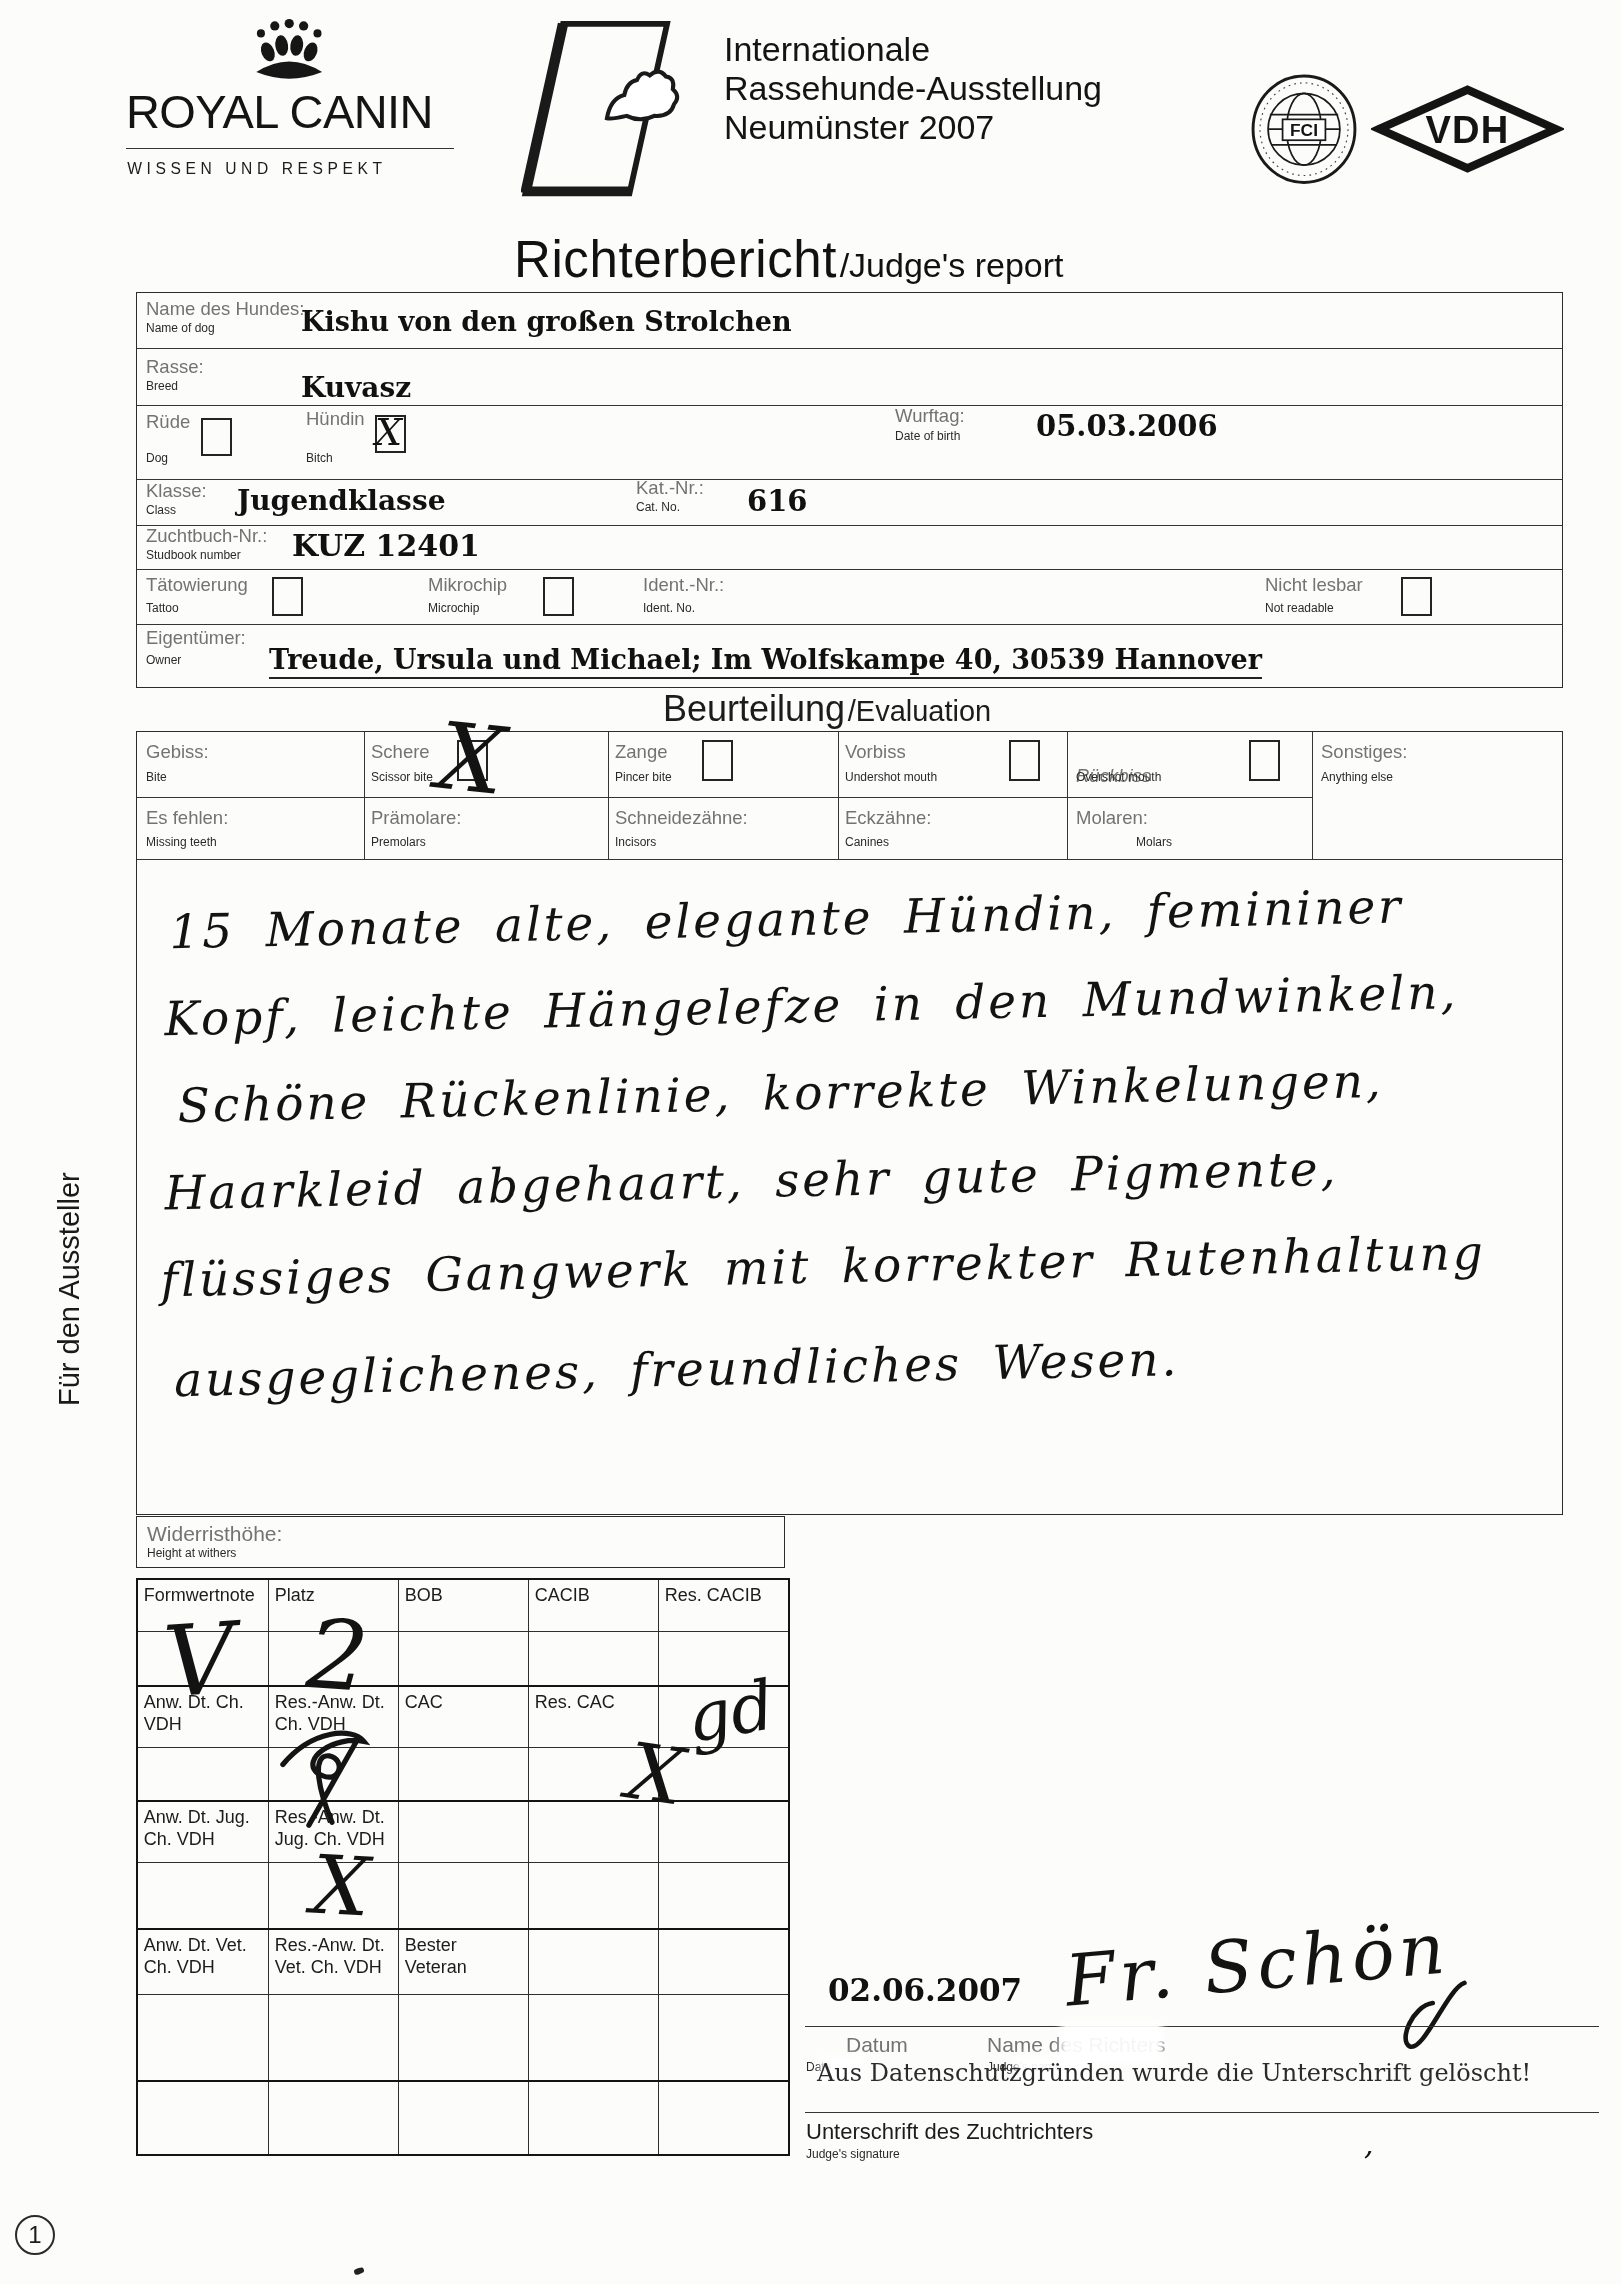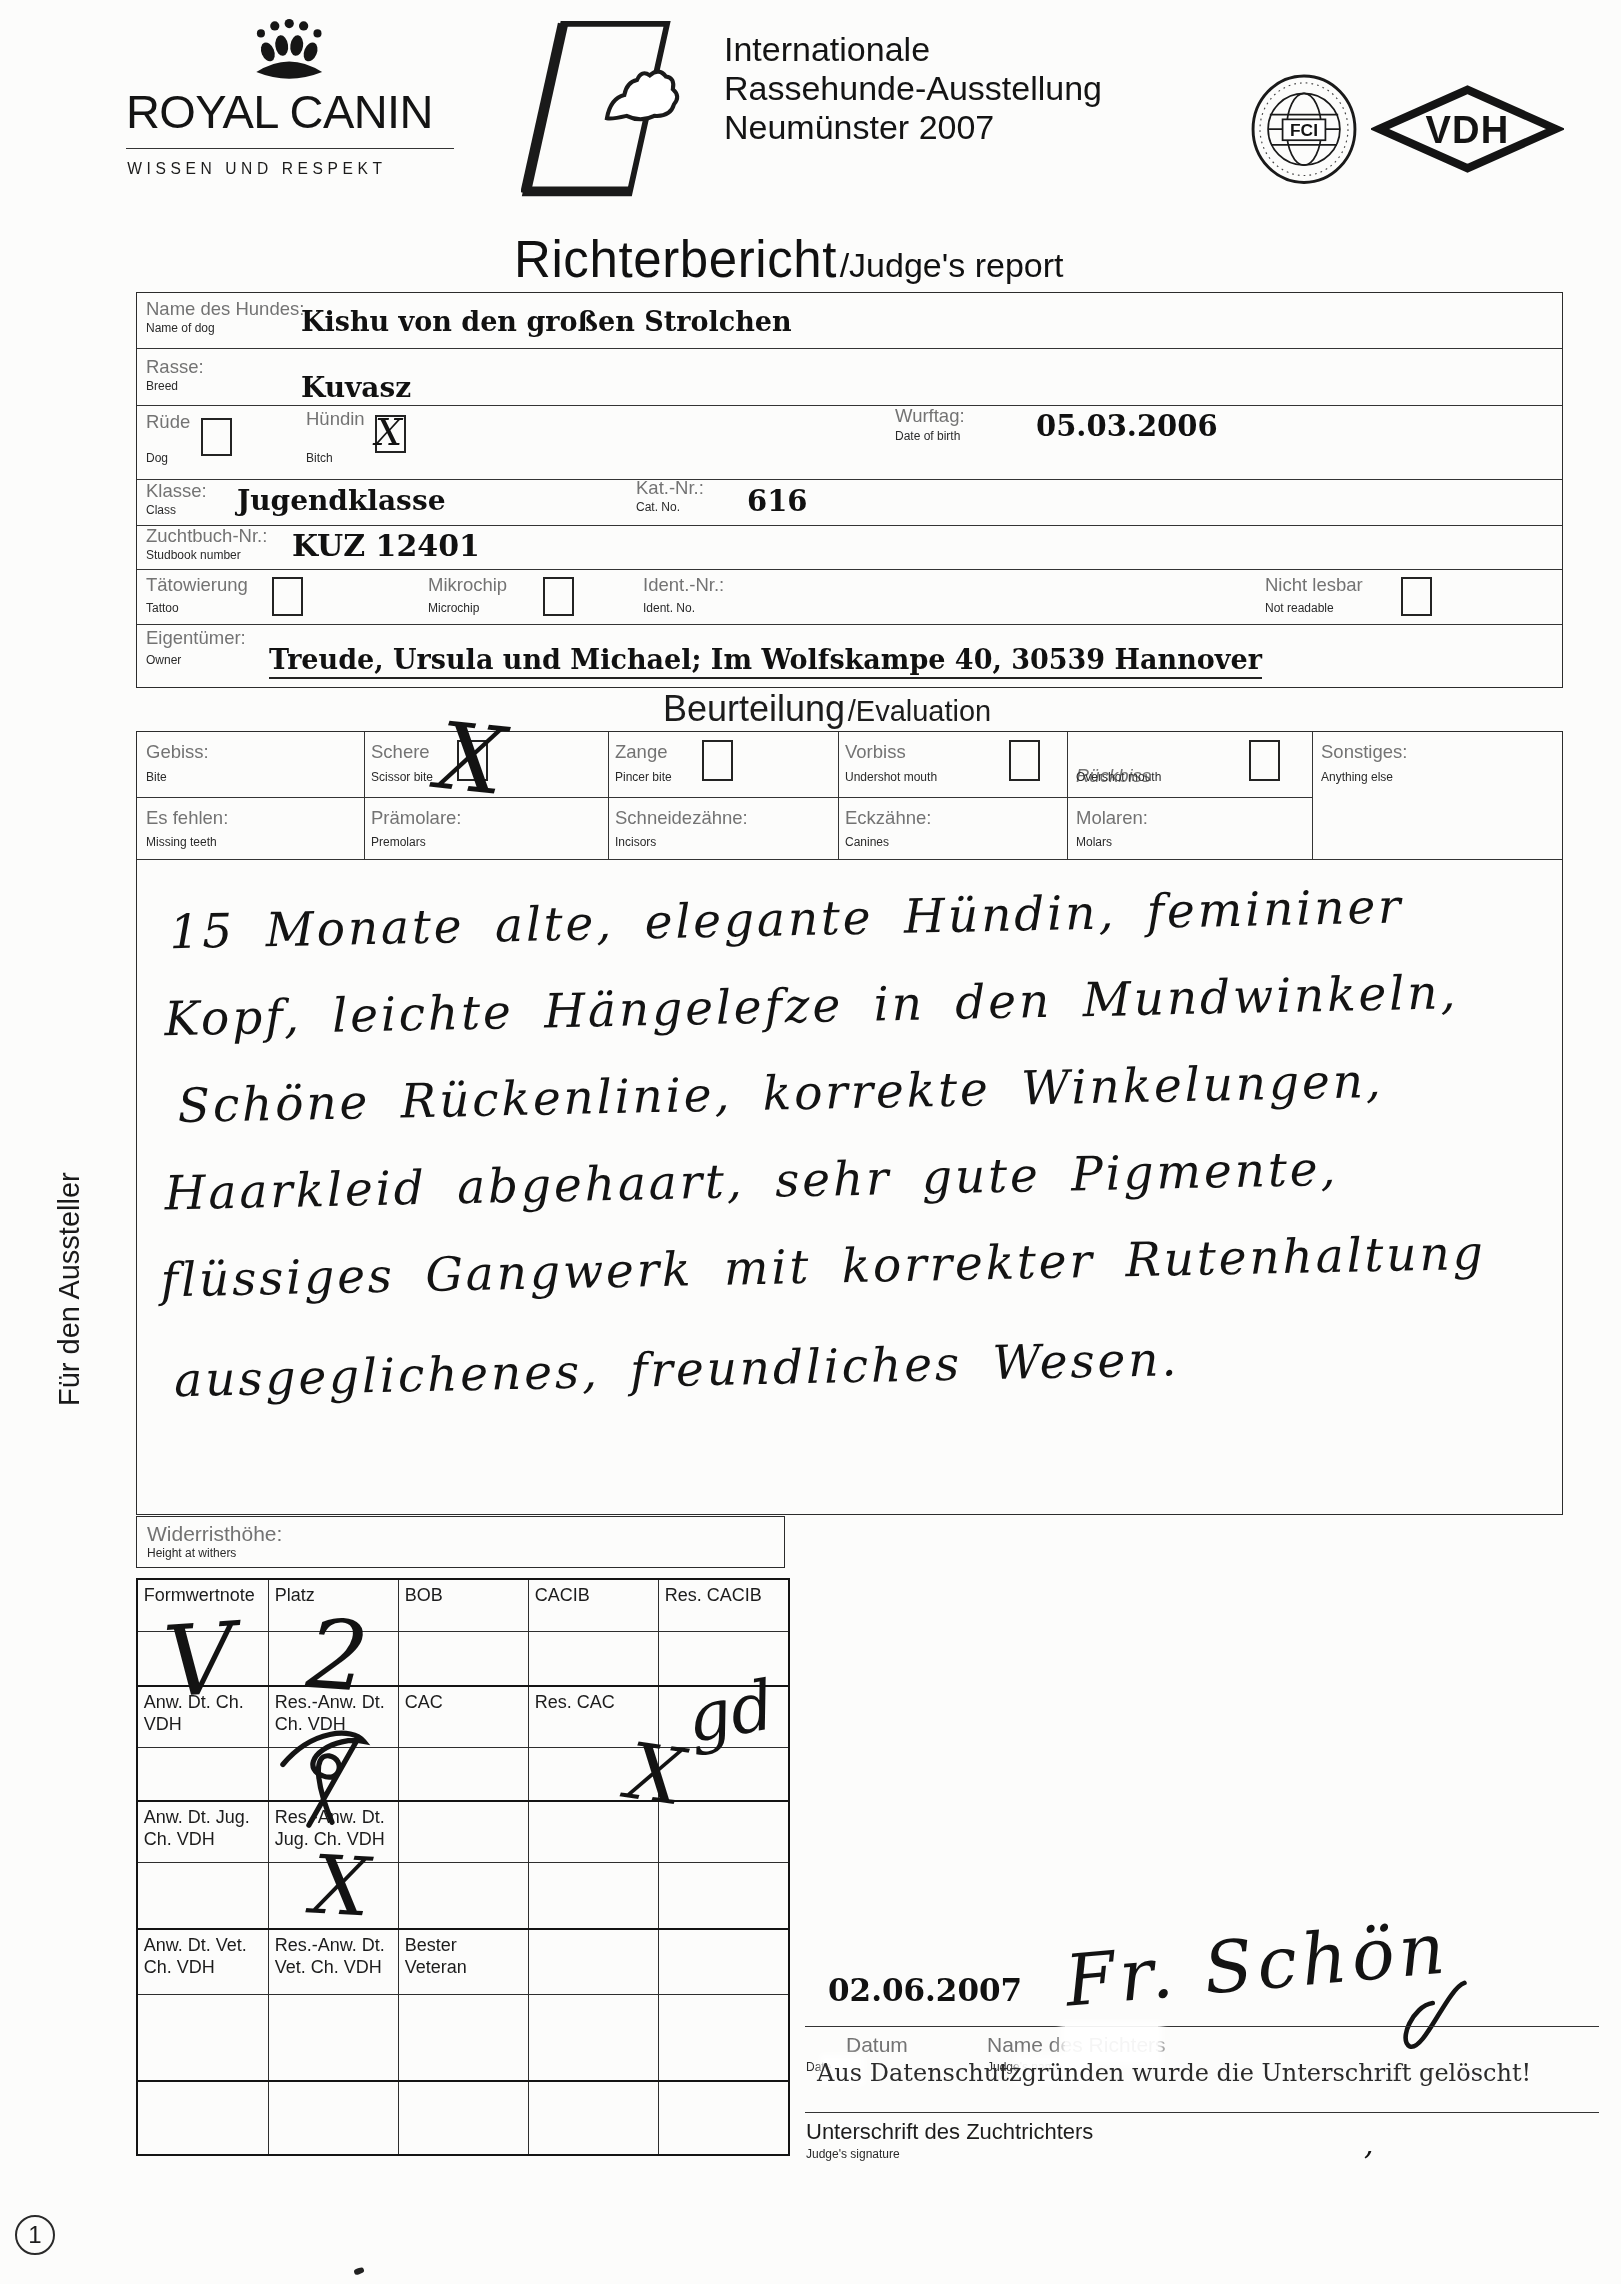--- a/index.html
+++ b/index.html
@@ -179,21 +179,21 @@
 
   <div class="abs lde" style="left:146px;top:808px;">Es fehlen:</div>
   <div class="abs len" style="left:146px;top:836px;">Missing teeth</div>
   <div class="abs lde" style="left:371px;top:808px;">Prämolare:</div>
   <div class="abs len" style="left:371px;top:836px;">Premolars</div>
   <div class="abs lde" style="left:615px;top:808px;">Schneidezähne:</div>
   <div class="abs len" style="left:615px;top:836px;">Incisors</div>
   <div class="abs lde" style="left:845px;top:808px;">Eckzähne:</div>
   <div class="abs len" style="left:845px;top:836px;">Canines</div>
   <div class="abs lde" style="left:1076px;top:808px;">Molaren:</div>
-  <div class="abs len" style="left:1076px;top:836px;">Molars</div>
+  <div class="abs len" style="left:1136px;top:836px;">Molars</div>
 
   <div class="abs hand" style="left:174px;top:874px;width:1355px;font-size:47px;line-height:87px;letter-spacing:2.9px;word-spacing:12.7px;transform:rotate(-1.2deg);">
     <div>15 Monate alte, elegante Hündin, femininer</div>
     <div style="margin-left:-7px;">Kopf, leichte Hängelefze in den Mundwinkeln,</div>
     <div style="margin-left:4.6px;">Schöne Rückenlinie, korrekte Winkelungen,</div>
     <div style="margin-left:-10.4px;">Haarkleid abgehaart, sehr gute Pigmente,</div>
     <div style="margin-left:-16px;">flüssiges Gangwerk mit korrekter Rutenhaltung</div>
     <div style="margin-top:12.7px;margin-left:-4.6px;">ausgeglichenes, freundliches Wesen.</div>
   </div>
 

